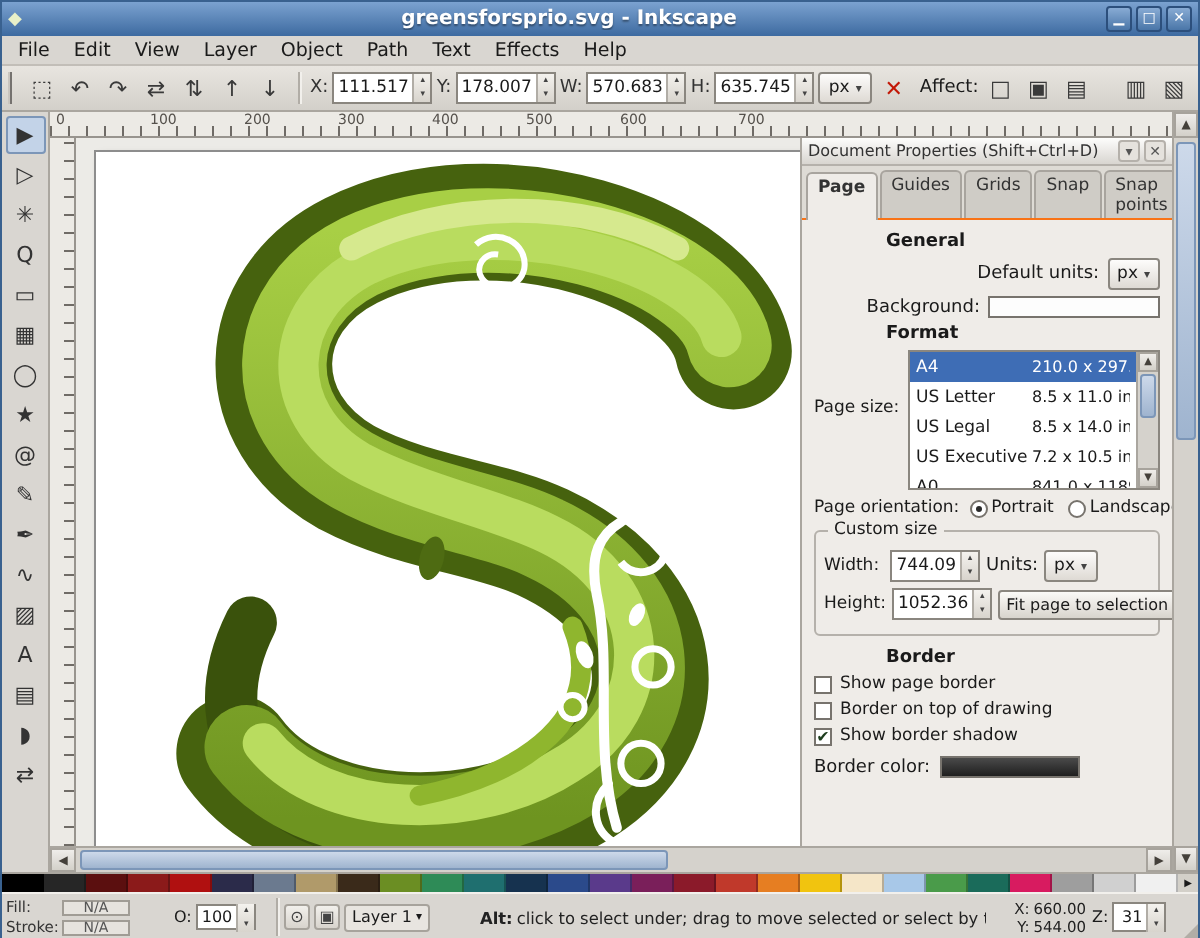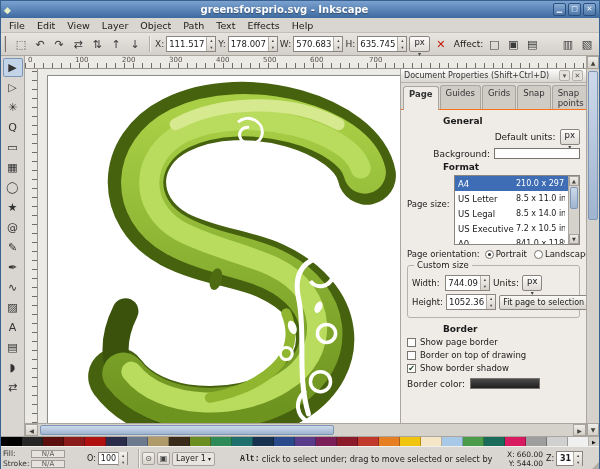--- a/index.html
+++ b/index.html
@@ -24,21 +24,21 @@
   .btn-row { display:flex; gap:1px; }
   .icon-btn { width:18px; height:18px; display:flex; align-items:center; justify-content:center; font-size:11px; color:#3a3a3a; border:1px solid transparent; border-radius:2px; }
   .icon-btn.red { color:#c21807; font-weight:bold; }
   .sep { width:1px; height:16px; background:#b1ada6; margin:0 3px; box-shadow:1px 0 0 #f2f0ec; }
   .field-group { display:flex; align-items:center; gap:2px; }
   .f-label { font-size:9px; color:#333; }
   .spinbox { display:flex; align-items:center; height:16px; border:1px solid #8a867f; background:#fff; }
   .spin-val { font-size:8.5px; padding:0 2px; min-width:34px; text-align:right; }
   .spin-ud { display:flex; flex-direction:column; width:9px; background:linear-gradient(#f4f2ee,#d8d4cd); border-left:1px solid #b1ada6; }
   .spin-ud i { font-style:normal; font-size:4.5px; line-height:7px; text-align:center; color:#444; }
-  .combo { display:flex; align-items:center; gap:3px; height:16px; border:1px solid #8a867f; background:linear-gradient(#fdfcfb,#dedad4); padding:0 4px; font-size:8.5px; border-radius:2px;flex-direction:column; }
+  .combo { display:flex; align-items:center; gap:3px; height:16px; border:1px solid #8a867f; background:linear-gradient(#fdfcfb,#dedad4); padding:0 4px; font-size:8.5px; border-radius:2px; }
   .combo .arrow { font-size:6px; color:#444; }
   .affect-label { font-size:9px; margin-left:2px; }
   .flex-sp { flex:1; }
 
   
   .main { flex:0 0 380px; height:380px; display:flex; min-height:0; }
   .toolbox { width:24px; flex:0 0 24px; background:#d9d6d1; border-right:1px solid #aaa69f; display:flex; flex-direction:column; align-items:center; padding-top:2px; gap:1px; }
   .tool { width:20px; height:19px; display:flex; align-items:center; justify-content:center; font-size:11px; color:#333; border:1px solid transparent; border-radius:2px; }
   .tool.active { background:#c3d3e8; border-color:#7c96b8; }
 
@@ -108,21 +108,21 @@
   .fs-block { flex:0 0 84px; display:flex; flex-direction:column; justify-content:center; gap:1px; padding:1px 2px; font-size:7.5px; }
   .fs-row { display:flex; align-items:center; gap:2px; }
   .fs-lab { width:26px; color:#333; }
   .fs-val { width:34px; height:8px; border:1px solid #a09c95; background:#e6e3de; font-size:7px; line-height:7px; text-align:center; color:#555; }
   .op-block { flex:0 0 52px; display:flex; align-items:center; gap:2px; padding:0 2px; }
   .vline { width:1px; background:#b1ada6; margin:2px 1px; box-shadow:1px 0 0 #f2f0ec; }
   .layer-block { flex:0 0 96px; display:flex; align-items:center; gap:2px; padding:0 2px; }
   .mini-btn { width:13px; height:13px; border:1px solid #a7a39c; border-radius:2px; background:linear-gradient(#f2f0ec,#d8d4cd); font-size:8px; line-height:11px; text-align:center; color:#444; }
   .layer-combo { display:flex; align-items:center; gap:2px; height:14px; border:1px solid #a7a39c; background:#e8e5e0; padding:0 3px; font-size:8px; border-radius:2px; }
   .msg { flex:1; display:flex; align-items:center; padding:0 4px; font-size:8.2px; color:#222; white-space:nowrap; overflow:hidden; }
-  .msg b { margin-right:2px;font-family:Liberation Mono, monospace; }
+  .msg b { margin-right:2px; }
   .coords { flex:0 0 52px; display:flex; flex-direction:column; justify-content:center; font-size:7.5px; color:#222; }
   .coords .c-row { display:flex; gap:2px; justify-content:flex-end; padding-right:2px; }
   .zoom-block { flex:0 0 46px; display:flex; align-items:center; gap:2px; padding:0 3px 0 1px; }
   .zoom-block .spin-val { min-width:16px; }
   .grip-corner { width:0; height:0; align-self:flex-end; border-left:8px solid transparent; border-bottom:8px solid #b1ada6; }
 </style>
 </head>
 <body>
 
 <div class="window">
@@ -509,21 +509,21 @@
           <span>X:</span>
           <span>660.00</span>
         </span>
       <span class="c-row">
           <span>Y:</span>
           <span>544.00</span>
         </span>
     </div>
     <div class="zoom-block">
       <span>Z:</span>
-      <span class="spinbox" style="height:15px;font-weight:bold;">
+      <span class="spinbox" style="height:15px;">
         <span class="spin-val" style="font-size:8px;">31</span>
         <span class="spin-ud">
             <i>▴</i>
             <i>▾</i>
           </span>
       </span>
     </div>
     <span class="grip-corner"></span>
   </div>
 </div>

